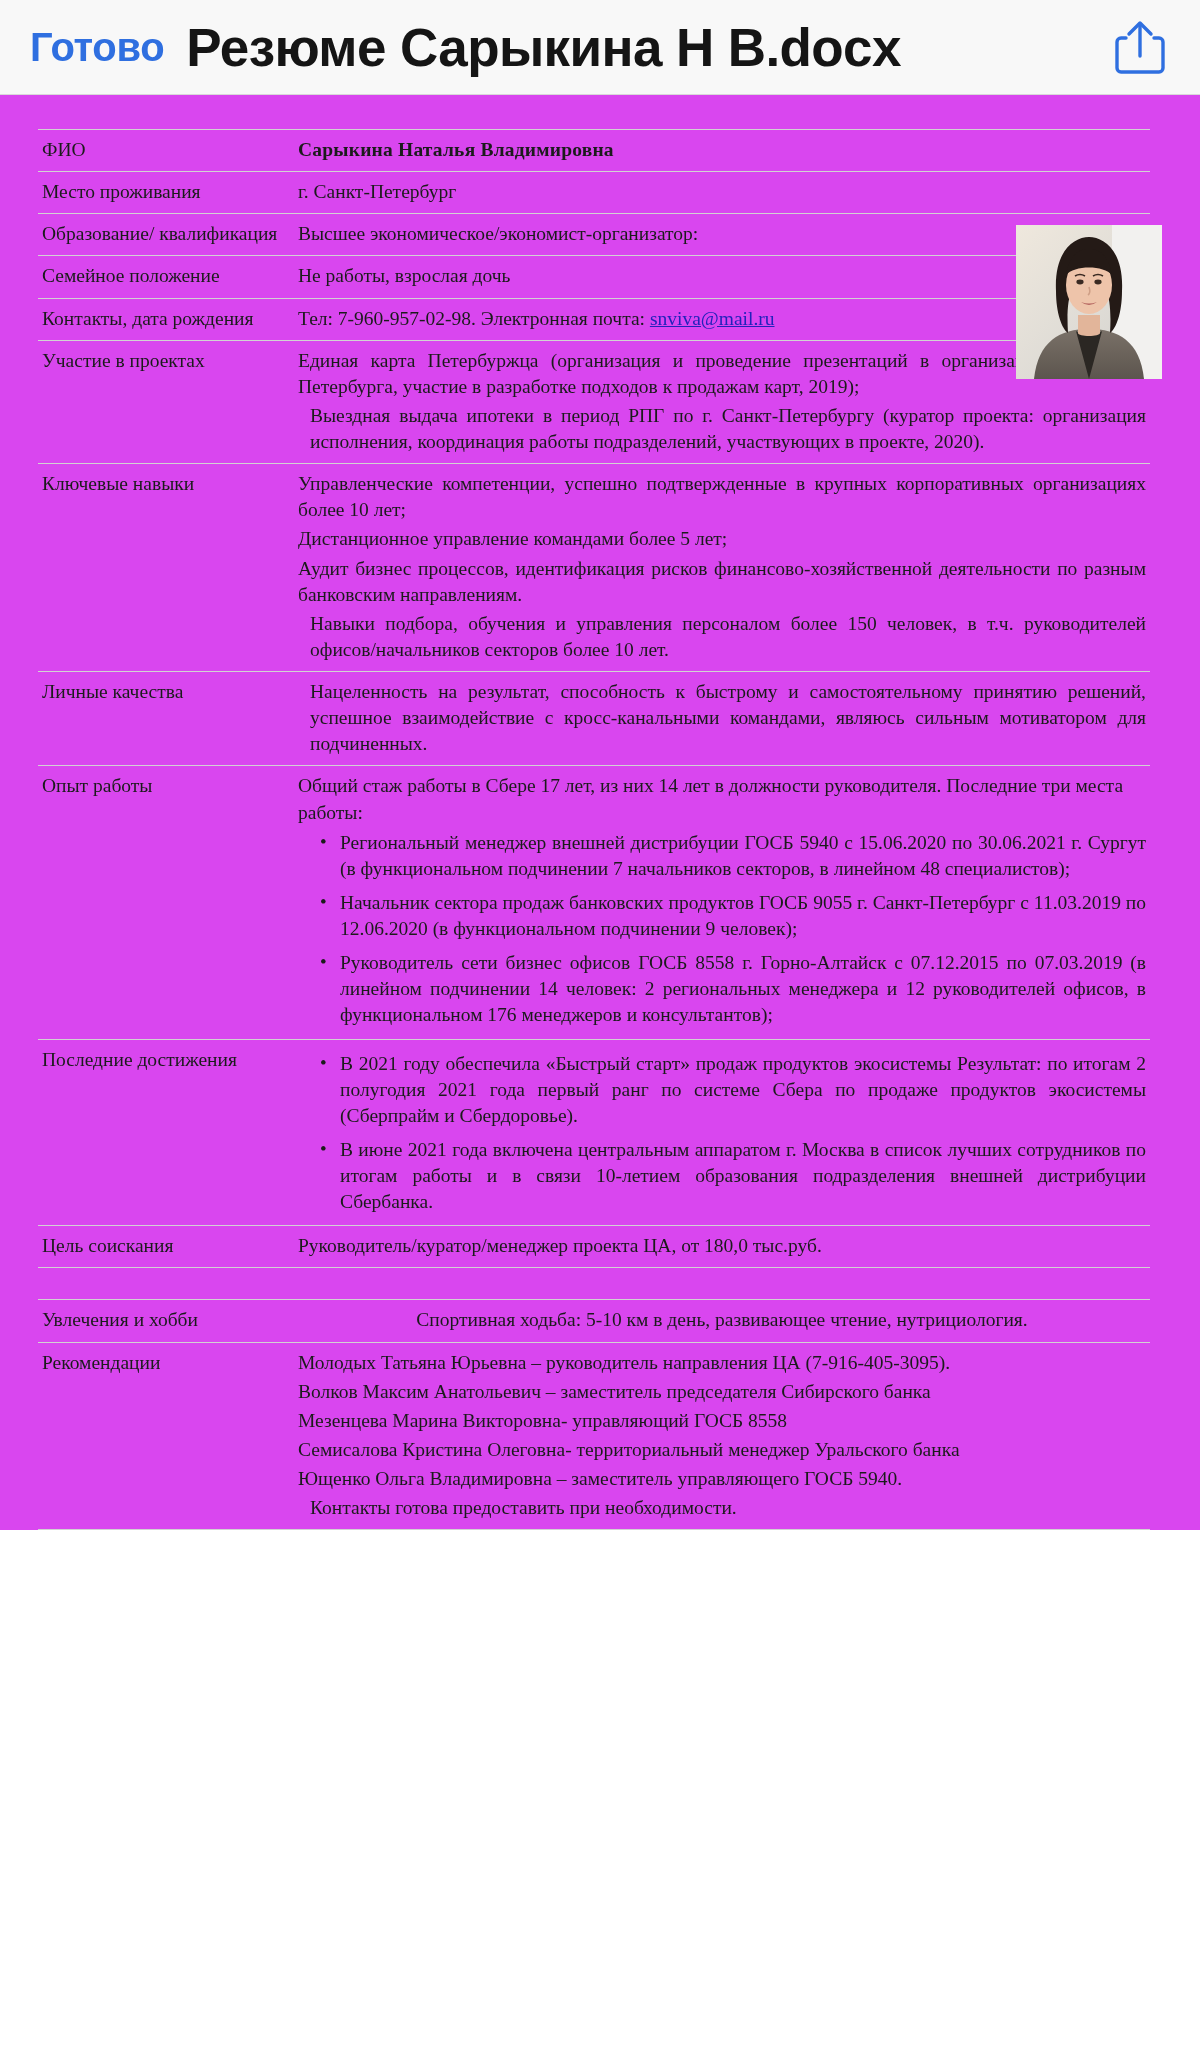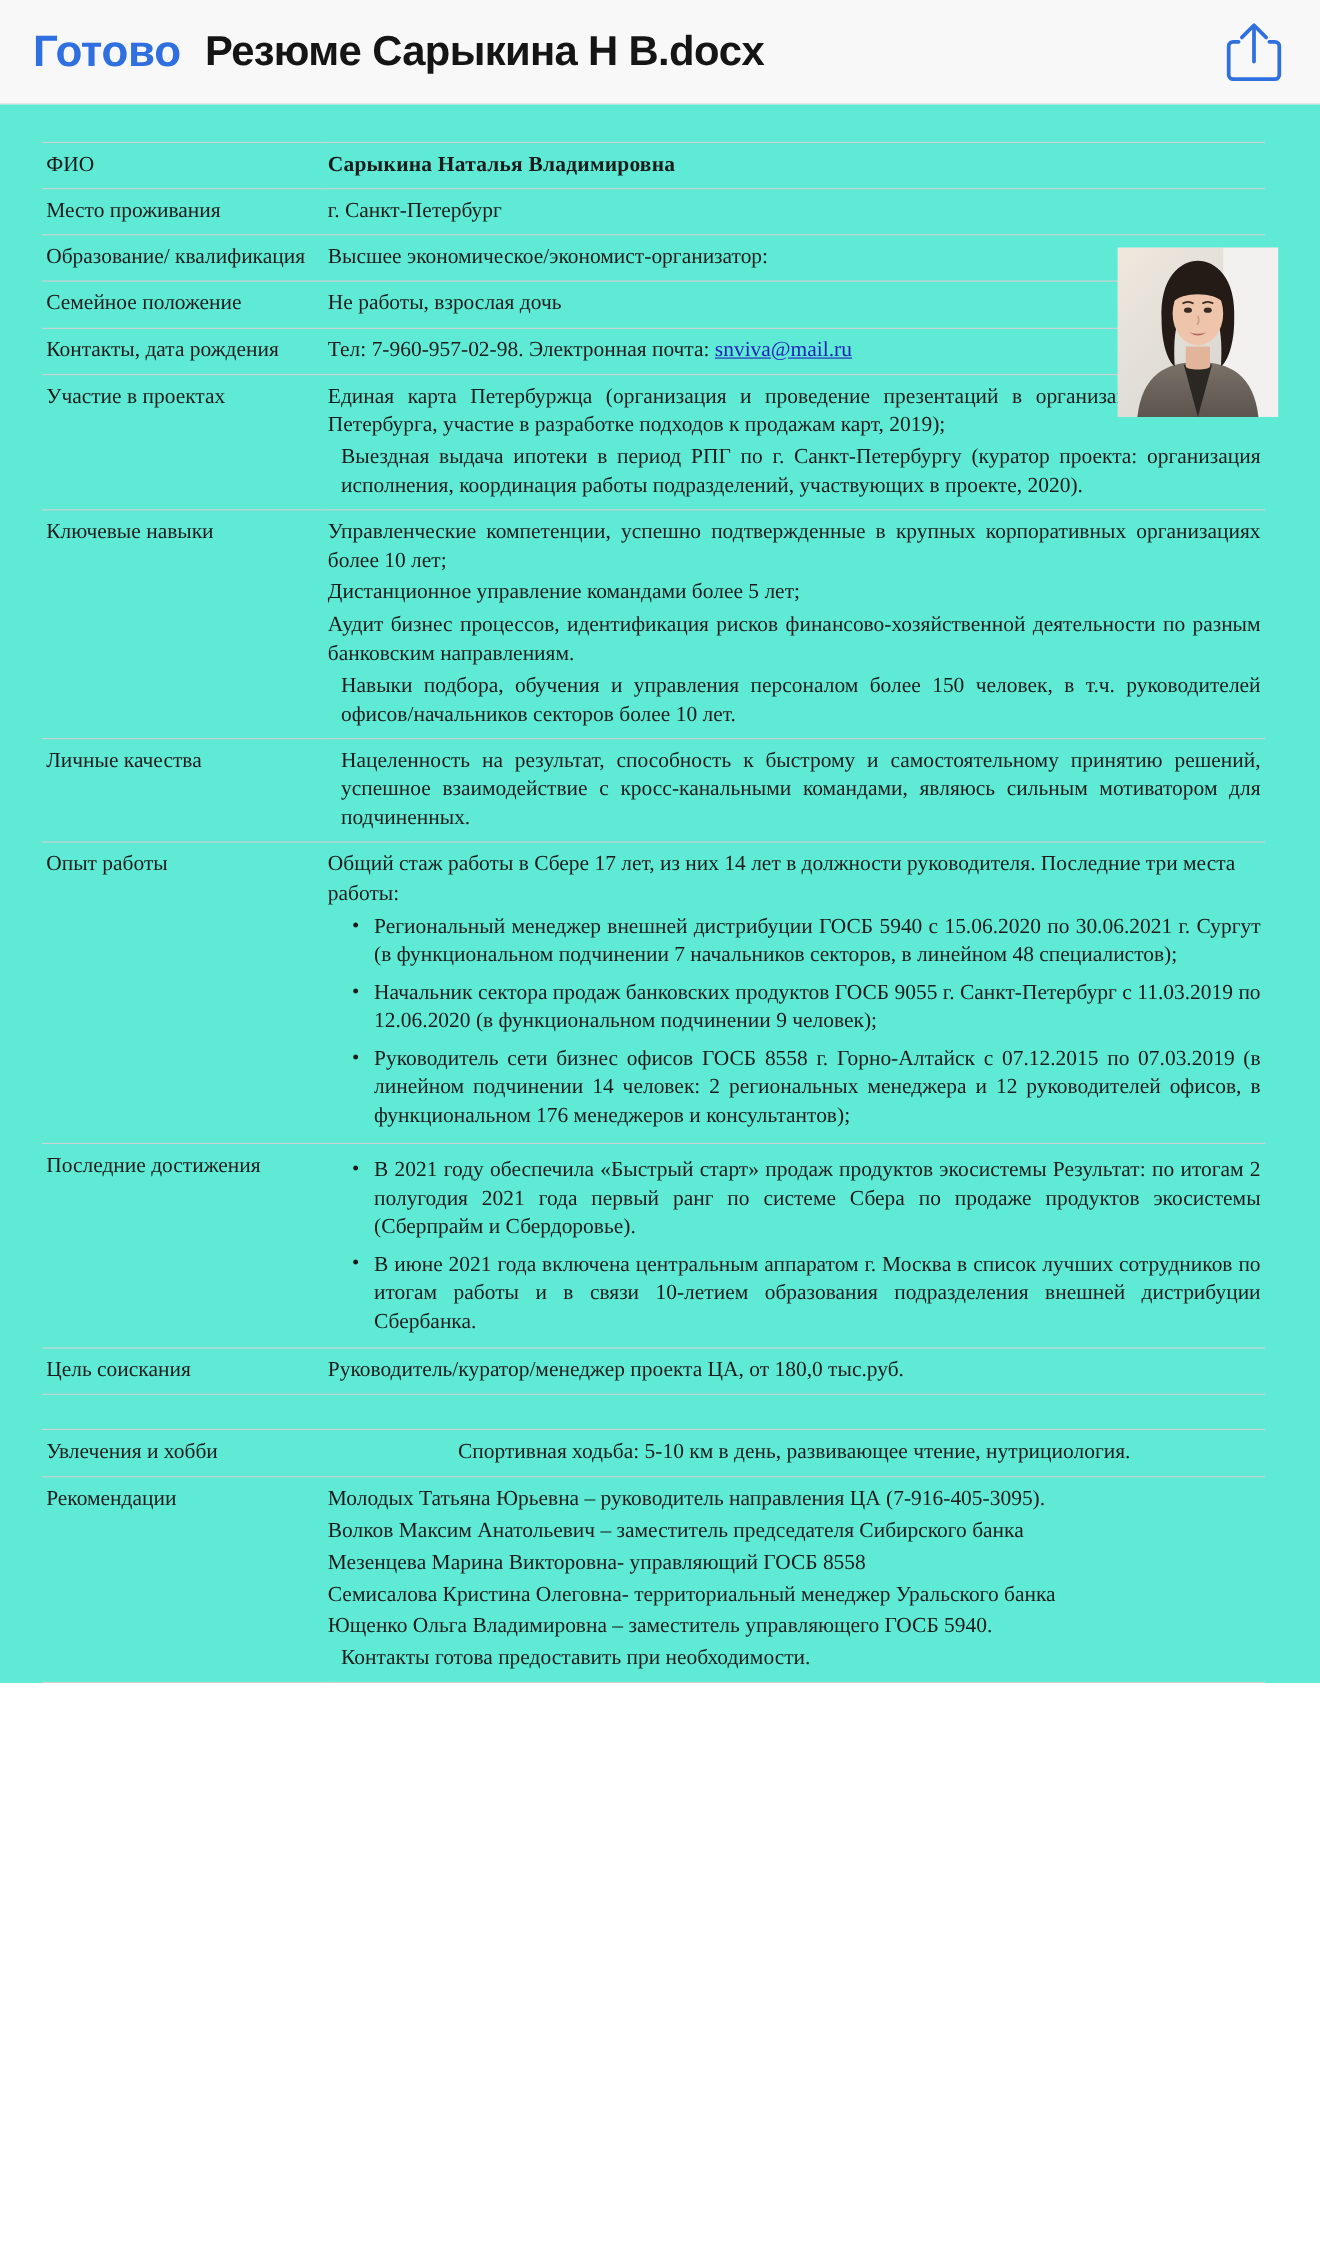--- a/index.html
+++ b/index.html
@@ -28,41 +28,41 @@
   }
   .topbar-done {
     font-size: 40px;
     font-weight: 700;
     color: #2f6fe0;
     letter-spacing: -0.3px;
     white-space: nowrap;
     cursor: pointer;
   }
   .topbar-title {
-    font-size: 38px;
+    font-size: 53px;
     font-weight: 700;
     color: #151515;
     letter-spacing: -0.6px;
     white-space: nowrap;
     margin-left: 22px;
   }
   .topbar-spacer { flex: 1 1 auto; }
   .share-icon {
     width: 52px;
     height: 58px;
     display: block;
     cursor: pointer;
   }
 
   
   .doc {
     position: relative;
     box-sizing: border-box;
     padding: 34px 50px 0 38px;
-    background: #5eead4;
+    background: #d946ef;
   }
   table.resume {
     width: 100%;
     border-collapse: collapse;
     table-layout: fixed;
     font-family: "Liberation Serif", serif;
   }
   table.resume td {
     vertical-align: top;
     border-top: 1px solid #d2d2d2;

